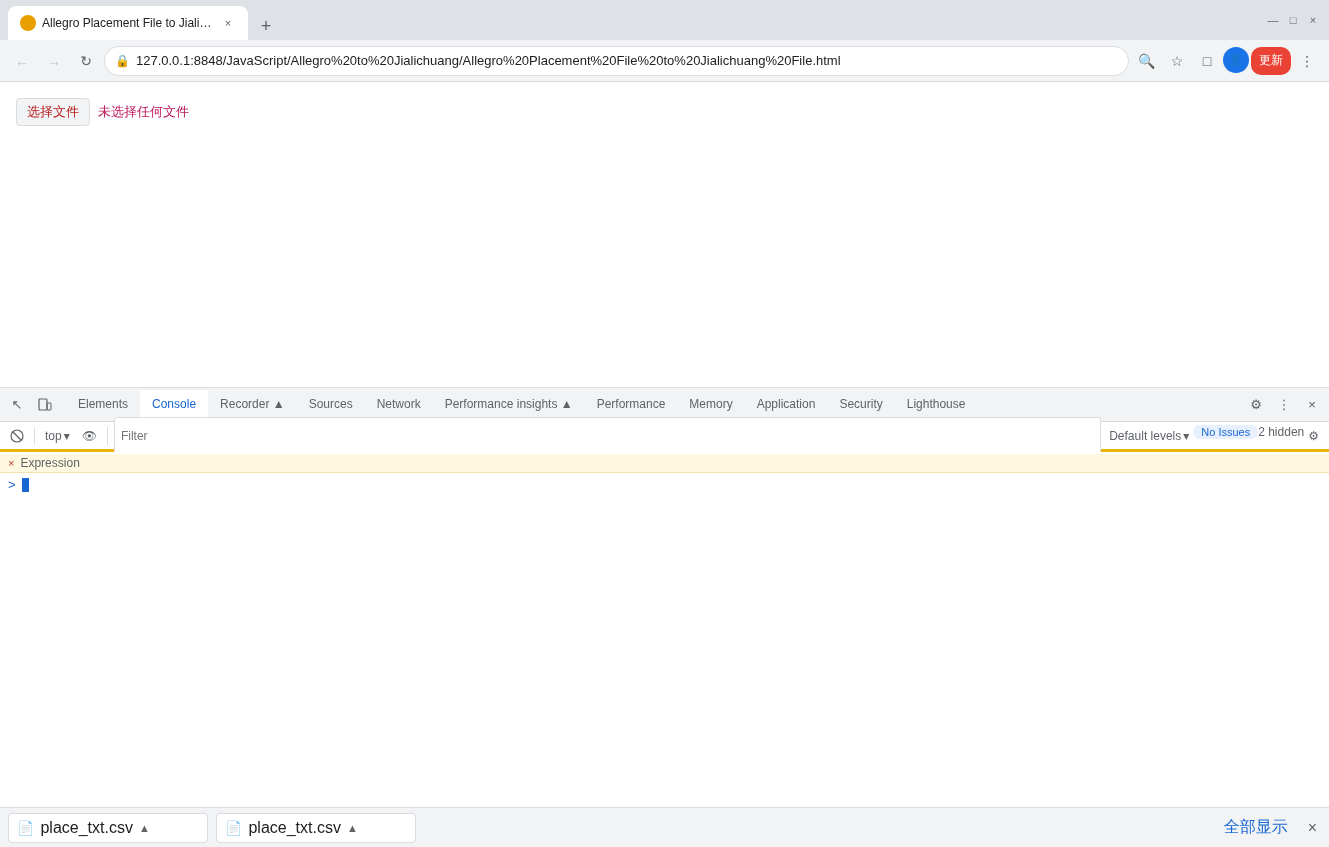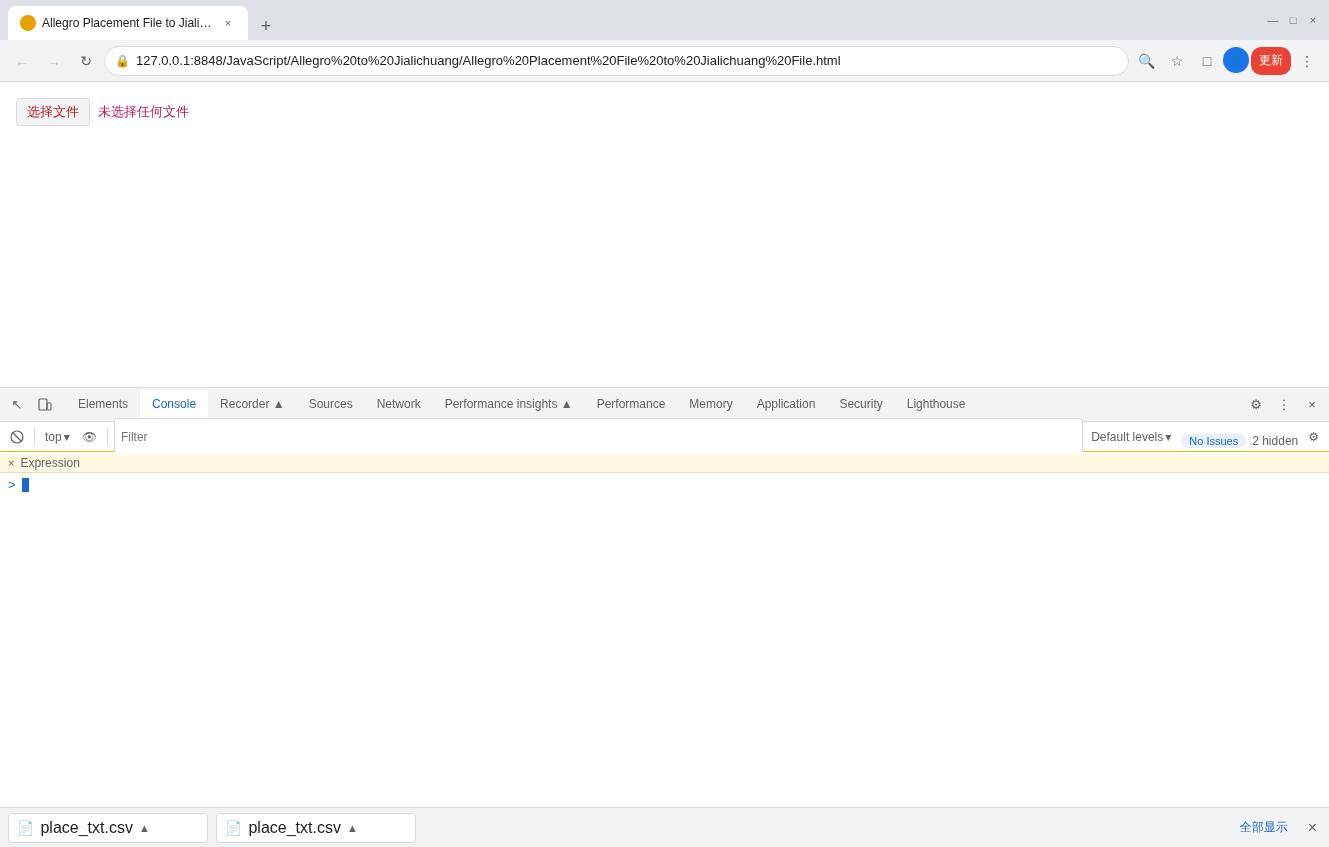--- a/index.html
+++ b/index.html
@@ -146,21 +146,21 @@
     .devtools-tab.active {
       color: #1967d2;
       border-bottom: 2px solid #1967d2;
       background: #fff;
     }
     .devtools-right-icons { display: flex; gap: 2px; margin-left: auto; }
 
     
     .console-toolbar {
       background: #fff;
-      border-bottom: 1px solid #eab308;
+      border-bottom: 3px solid #eab308;
       height: 30px;
       display: flex;
       align-items: center;
       padding: 0 6px;
       gap: 4px;
     }
     .console-btn {
       height: 22px; display: flex; align-items: center; justify-content: center;
       border-radius: 3px; cursor: pointer; color: #5f6368; font-size: 12px; padding: 0 4px; gap: 2px;
     }
@@ -171,21 +171,21 @@
       align-items: center;
       background: #fff;
       border: 1px solid #dadce0;
       border-radius: 3px;
       height: 38px;
       padding: 0 6px;
     }
     .filter-input {
       border: none; outline: none; font-size: 12px; flex: 1; color: #202124; background: transparent;
     }
-    .console-right-tools { display: flex; align-items: flex-end; gap: 6px; }
+    .console-right-tools { display: flex; align-items: flex-start; }
     .levels-btn {
       display: flex; align-items: center; gap: 2px; font-size: 12px; color: #5f6368; cursor: pointer;
       padding: 0 4px; height: 22px; border-radius: 3px;
     }
     .no-issues-badge {
       background: #e8f0fe; color: #1967d2; border-radius: 10px; padding: 1px 8px; font-size: 11px;
     }
     .hidden-count { color: #5f6368; font-size: 12px; }
 
     
@@ -243,21 +243,21 @@
       height: 30px;
       padding: 0 8px;
       gap: 6px;
       min-width: 200px;
     }
     .dl-icon { color: #5f6368; font-size: 14px; }
     .dl-name { font-size: 16px; color: #202124; }
     .dl-chevron { color: #5f6368; font-size: 11px; cursor: pointer; }
     .status-bar-right { margin-left: auto; display: flex; align-items: center; gap: 8px; }
     .show-all-btn {
-      color: #1967d2; font-size: 12px; cursor: pointer; padding: 4px 8px;
+      color: #1967d2; font-size: 16px; cursor: pointer; padding: 4px 8px;
     }
     .close-downloads-btn { color: #5f6368; cursor: pointer; font-size: 16px; padding: 4px; }
   </style>
 </head>
 <body>
 
 <div class="browser-frame">
 
   <div class="title-bar">
     <div class="tab-bar">

